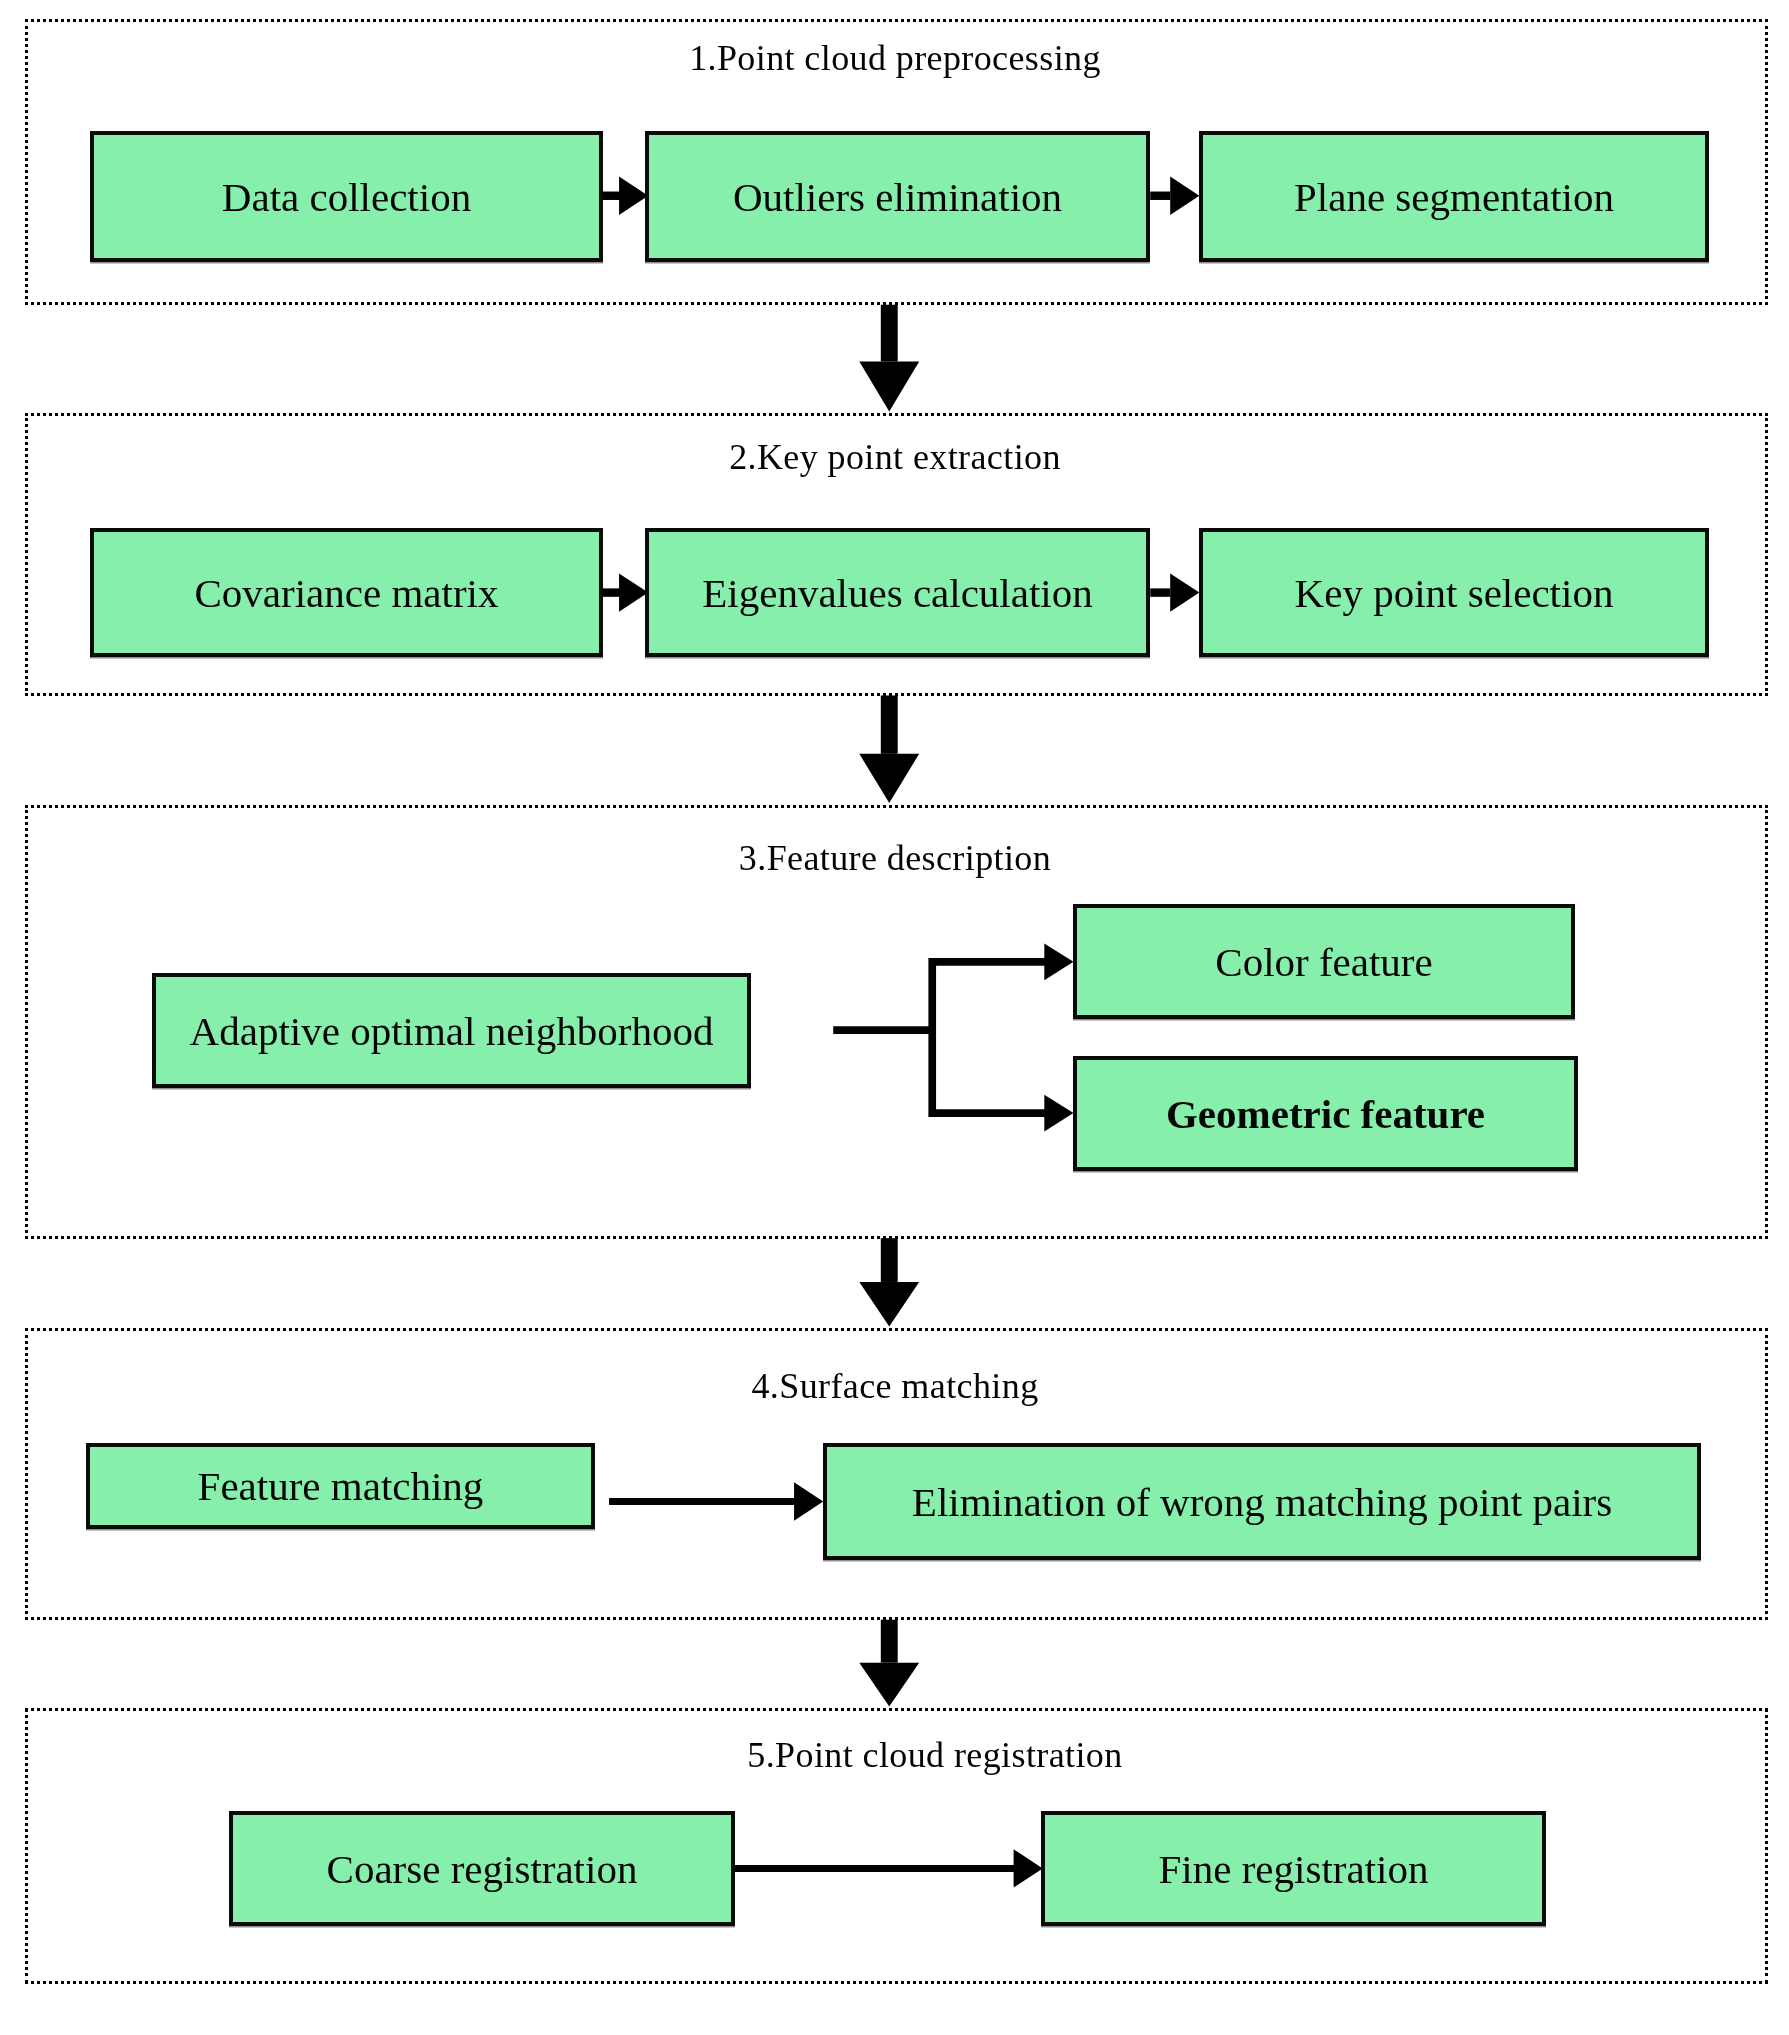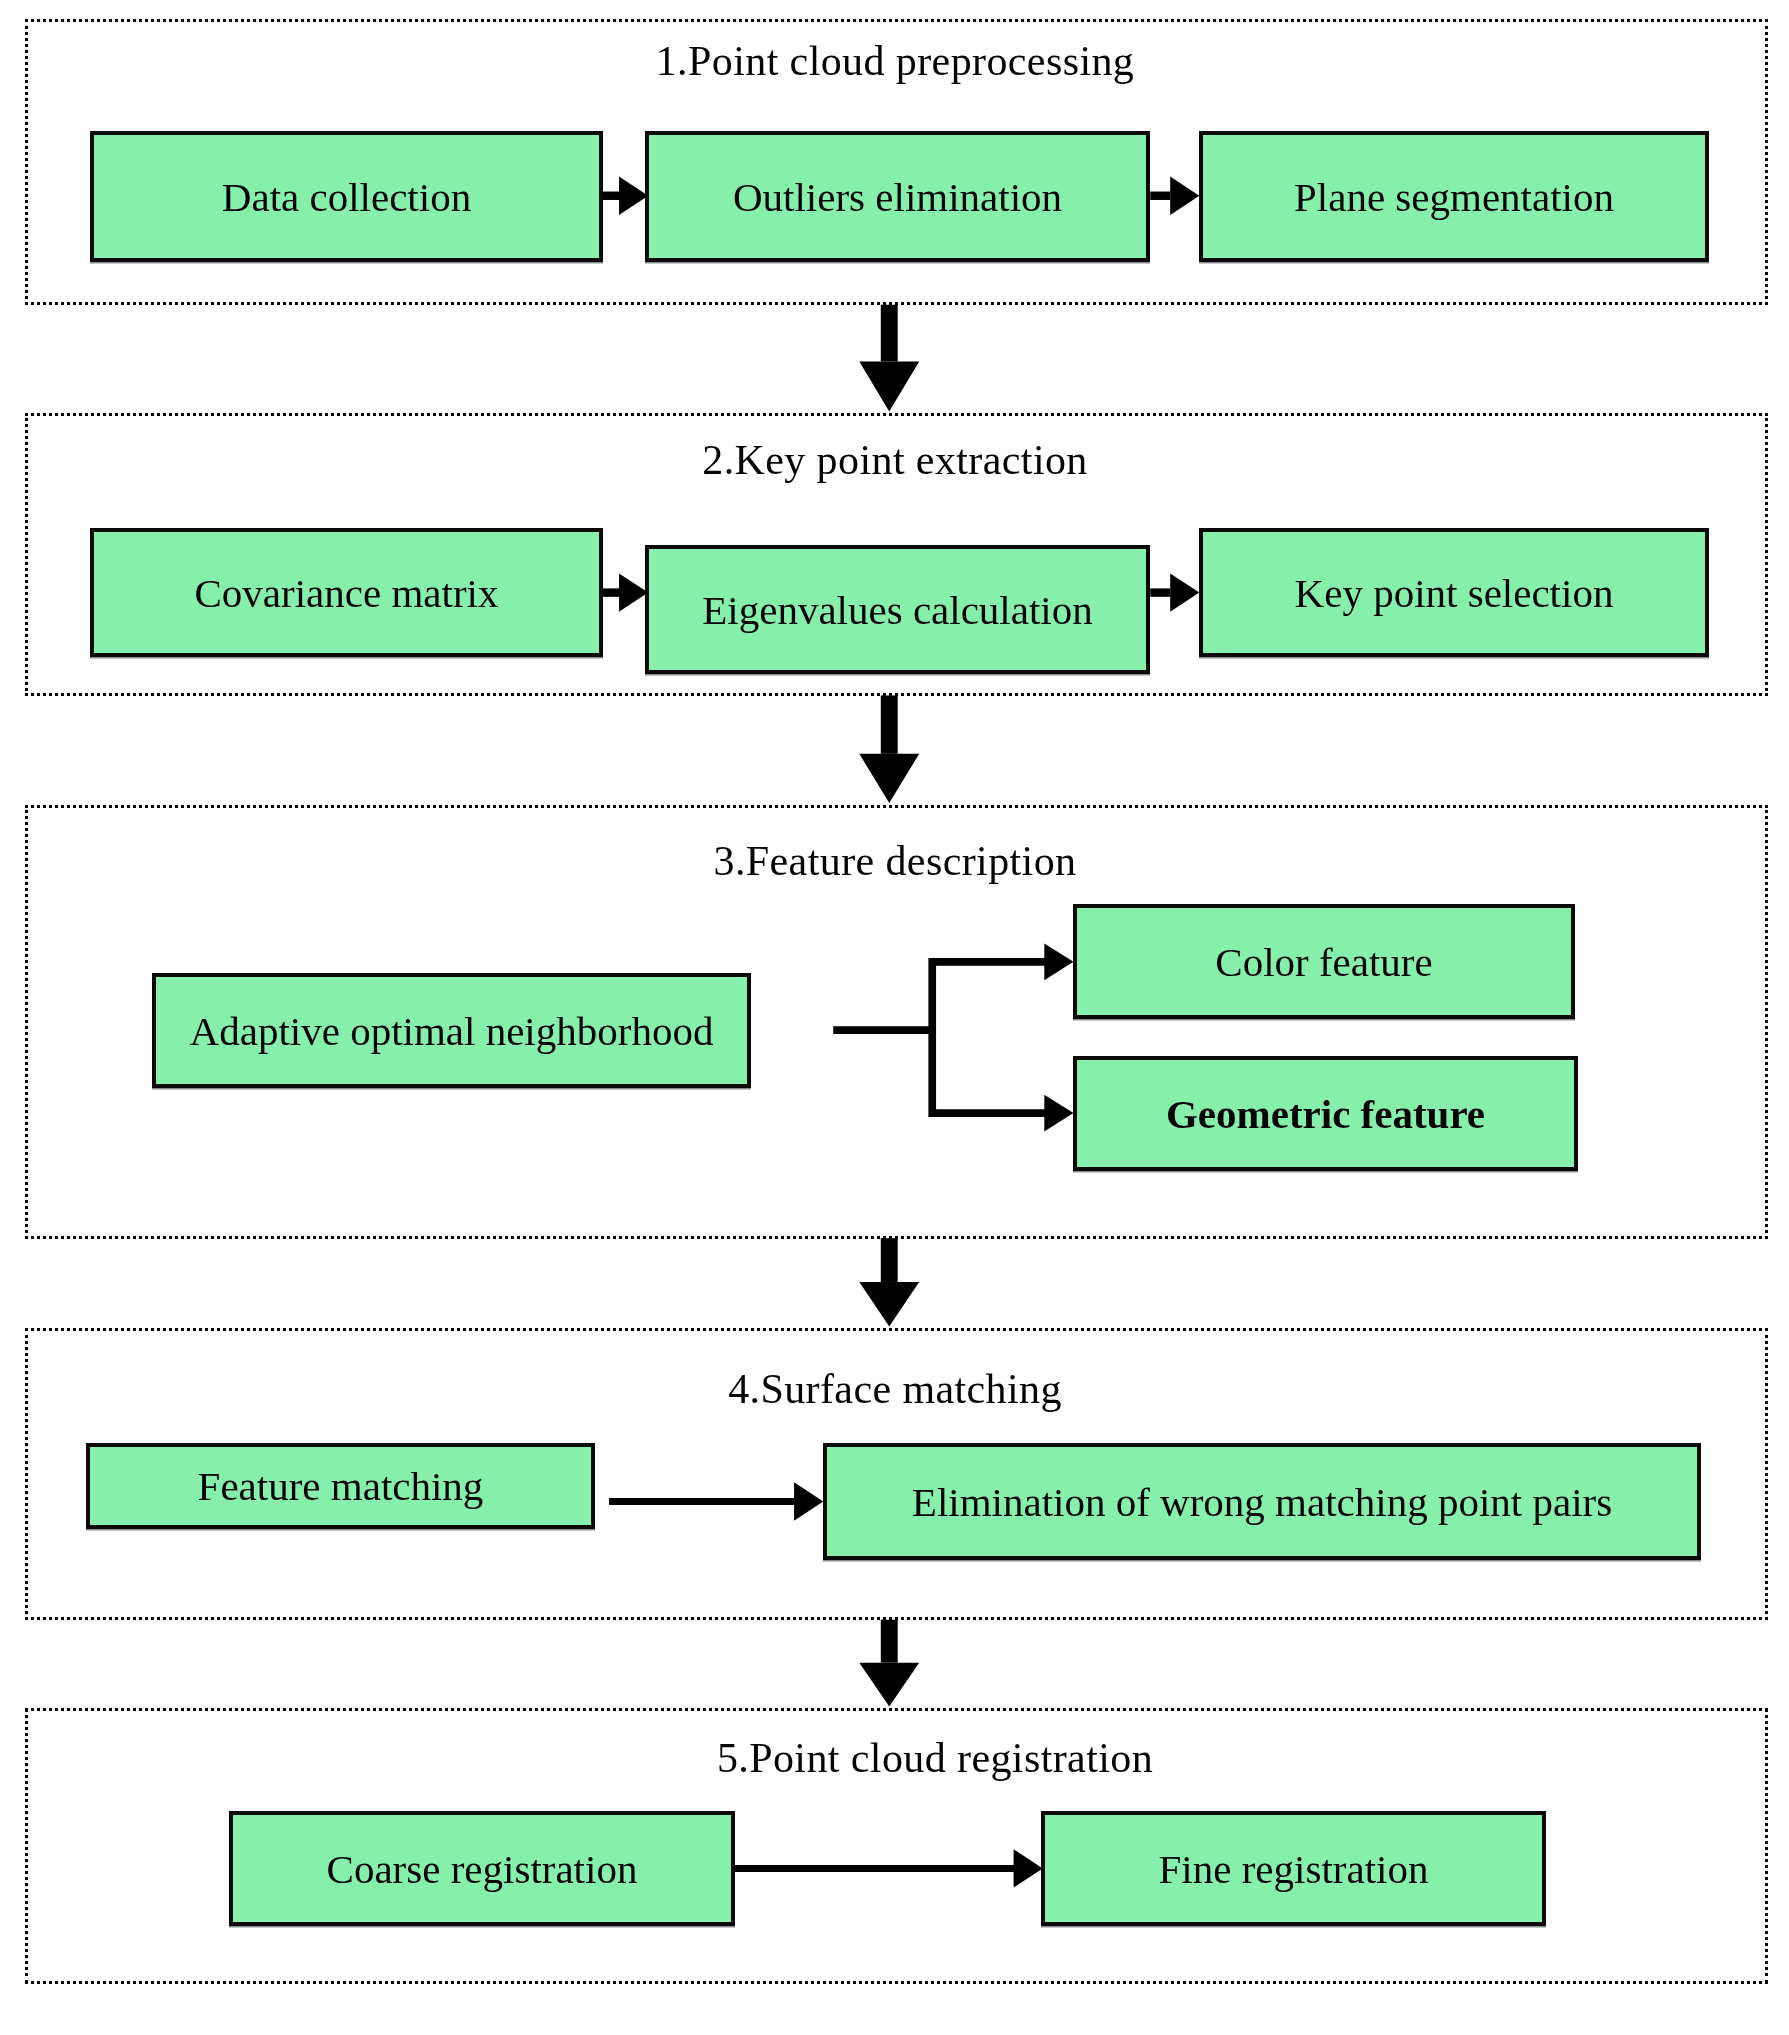--- a/index.html
+++ b/index.html
@@ -15,21 +15,21 @@
     position:absolute;
     border:3.8px dotted #000;
     background:transparent;
     box-sizing:border-box;
   }
   .stitle{
     position:absolute;
     left:0;
     width:100%;
     text-align:center;
-    font-size:42px;
+    font-size:36px;
     letter-spacing:0.4px;
     white-space:nowrap;
   }
   .node{
     position:absolute;
     box-sizing:border-box;
     border:4.6px solid #0a0a0a;
     background:#86efac;
     display:flex;
     align-items:center;
@@ -113,21 +113,21 @@
 
   <div class="section" style="left:24.6px;top:19px;width:1743px;height:286px;"></div>
   <div class="stitle" style="top:37px;">1.Point cloud preprocessing</div>
   <div class="node" style="left:90px;top:131px;width:513px;height:131px;">Data collection</div>
   <div class="node" style="left:645px;top:131px;width:505px;height:131px;">Outliers elimination</div>
   <div class="node" style="left:1199px;top:131px;width:510px;height:131px;">Plane segmentation</div>
 
   <div class="section" style="left:24.6px;top:413px;width:1743px;height:283px;"></div>
   <div class="stitle" style="top:436px;">2.Key point extraction</div>
   <div class="node" style="left:90px;top:528px;width:513px;height:129px;">Covariance matrix</div>
-  <div class="node" style="left:645px;top:545px;width:505px;height:129px;">Eigenvalues calculation</div>
+  <div class="node" style="left:645px;top:528px;width:505px;height:129px;">Eigenvalues calculation</div>
   <div class="node" style="left:1199px;top:528px;width:510px;height:129px;">Key point selection</div>
 
   <div class="section" style="left:24.6px;top:805px;width:1743px;height:434px;"></div>
   <div class="stitle" style="top:837px;">3.Feature description</div>
   <div class="node" style="left:152px;top:973px;width:599px;height:115px;">Adaptive optimal neighborhood</div>
   <div class="node" style="left:1073px;top:904px;width:502px;height:115px;">Color feature</div>
   <div class="node" style="left:1073px;top:1056px;width:505px;height:115px;font-weight:bold;">Geometric feature</div>
 
   <div class="section" style="left:24.6px;top:1328px;width:1743px;height:292px;"></div>
   <div class="stitle" style="top:1357px;margin-top:8px;">4.Surface matching</div>

